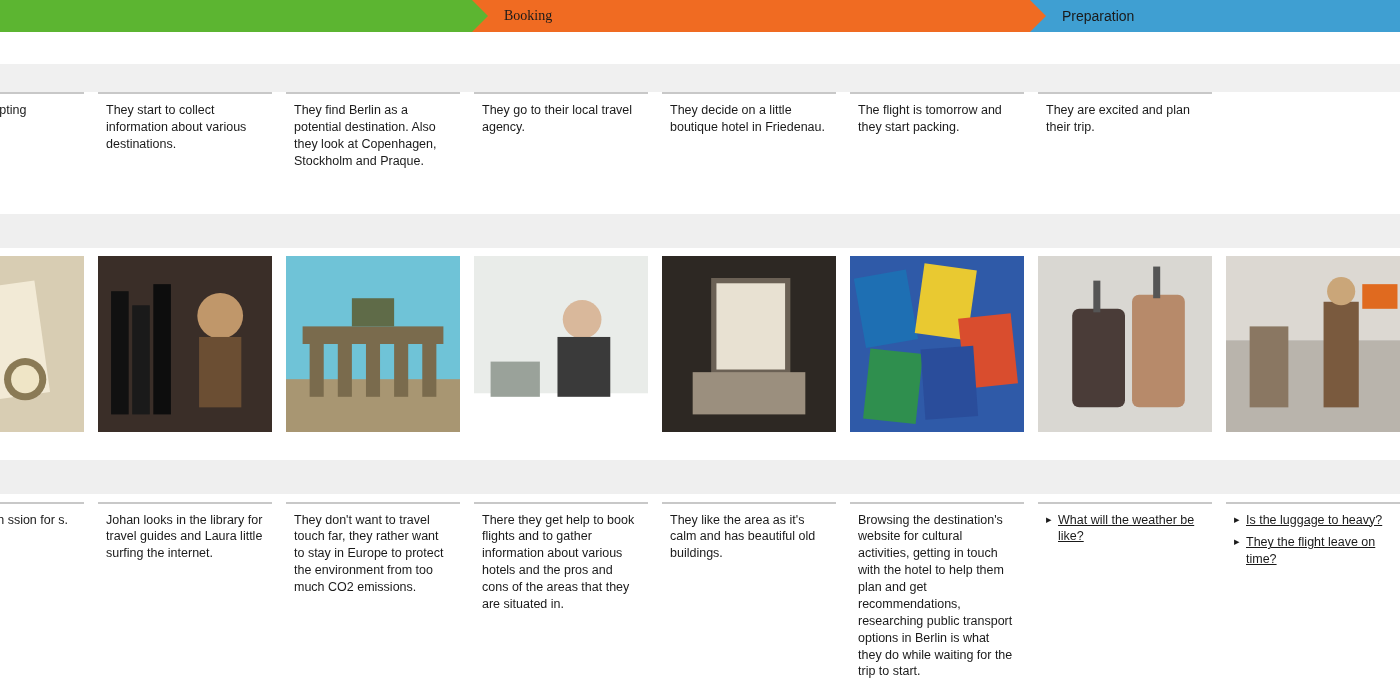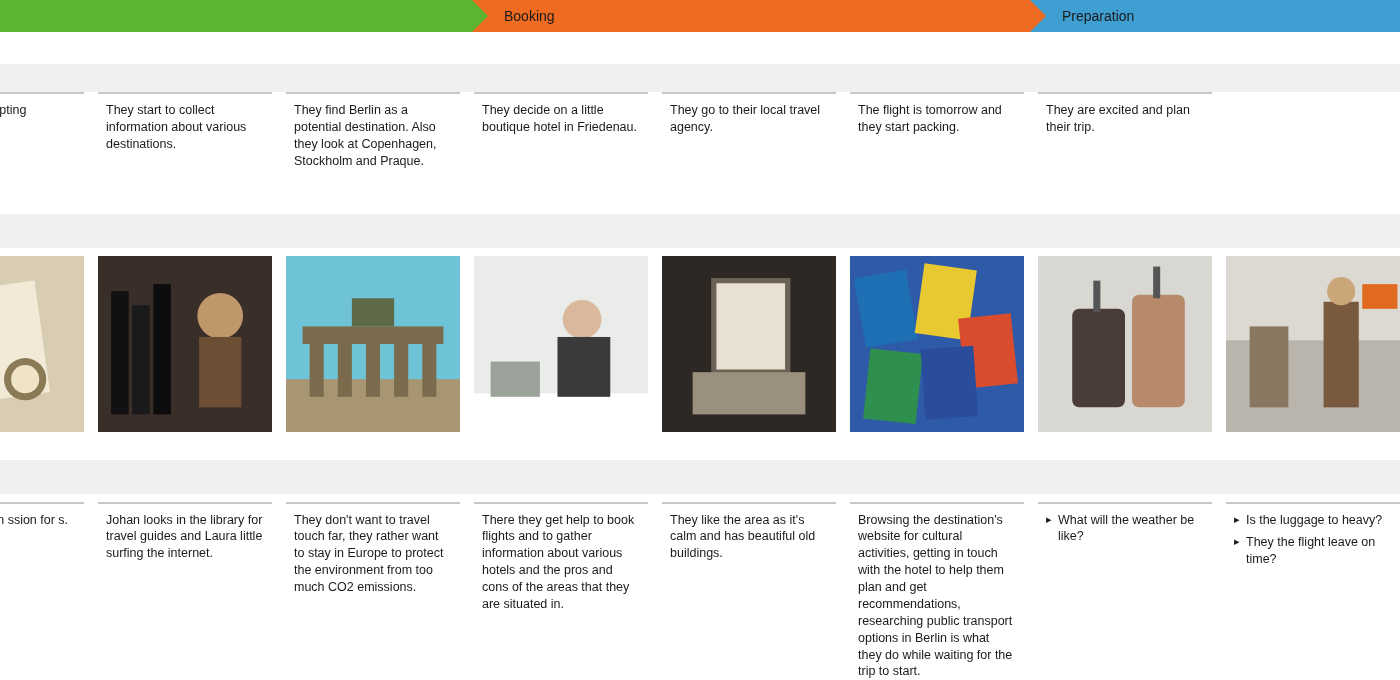--- a/index.html
+++ b/index.html
@@ -42,21 +42,21 @@
     width: 174px;
     min-height: 86px;
     flex: 0 0 174px;
     background: #fff;
     border-top: 2px solid #c8c8c8;
     padding: 8px 8px 10px 8px;
     font-size: 12.5px;
     line-height: 1.35;
   }
   .card ul { list-style: none; padding: 0; margin: 0; }
-  .card li { position: relative; padding-left: 12px; margin-bottom: 6px; }
+  .card li { position: relative; padding-left: 12px; margin-bottom: 6px; text-decoration: underline; }
   .card li::before {
     content: "▸";
     position: absolute; left: 0; top: 0;
     font-size: 11px; color: #1a1a1a;
   }
 
   
   .lane.images { gap: 14px; margin-left: -90px; }
   .thumb { width: 174px; height: 176px; flex: 0 0 174px; background: #ddd; display:block; }
   .thumb svg { width: 100%; height: 100%; display:block; }
@@ -69,45 +69,45 @@
 </style>
 </head>
 <body>
 
 <div class="canvas">
 
   <div class="stages" id="stages">
       <div class="stage green" style="width: 472px;">
         <span></span>
       </div>
-      <div class="stage orange" style="width: 558px;">
+      <div class="stage orange" style="width: 558px; font-family: Liberation Serif, serif;">
         <span>Booking</span>
       </div>
       <div class="stage blue" style="width: 380px; flex: 1 0 auto;">
         <span>Preparation</span>
       </div>
     </div>
 
   <div class="lane-gap"></div>
   <div class="row-container">
     <div class="lane" id="row1">
         <div class="card">
           <div>what ld be tempting</div>
         </div>
         <div class="card">
           <div>They start to collect information about various destinations.</div>
         </div>
         <div class="card">
           <div>They find Berlin as a potential destination. Also they look at Copenhagen, Stockholm and Praque.</div>
         </div>
         <div class="card">
+          <div>They go to their local travel agency.</div>
+        </div>
+        <div class="card">
           <div>They decide on a little boutique hotel in Friedenau.</div>
-        </div>
-        <div class="card">
-          <div>They go to their local travel agency.</div>
         </div>
         <div class="card">
           <div>The flight is tomorrow and they start packing.</div>
         </div>
         <div class="card">
           <div>They are excited and plan their trip.</div>
         </div>
       </div>
   </div>
 

